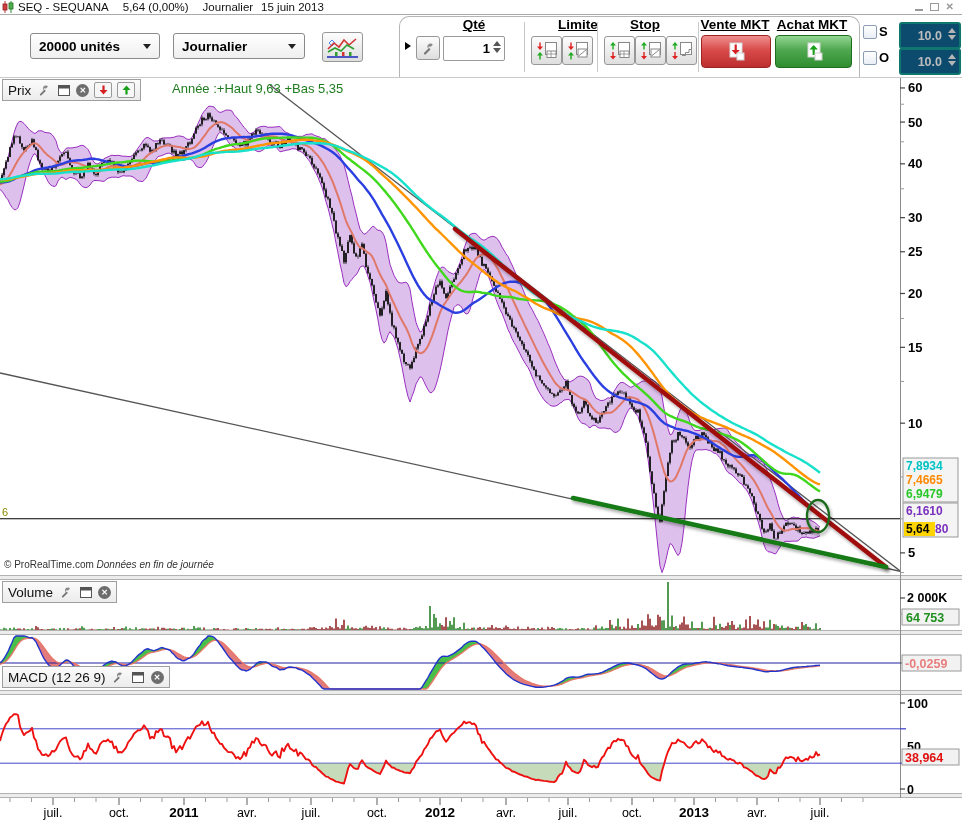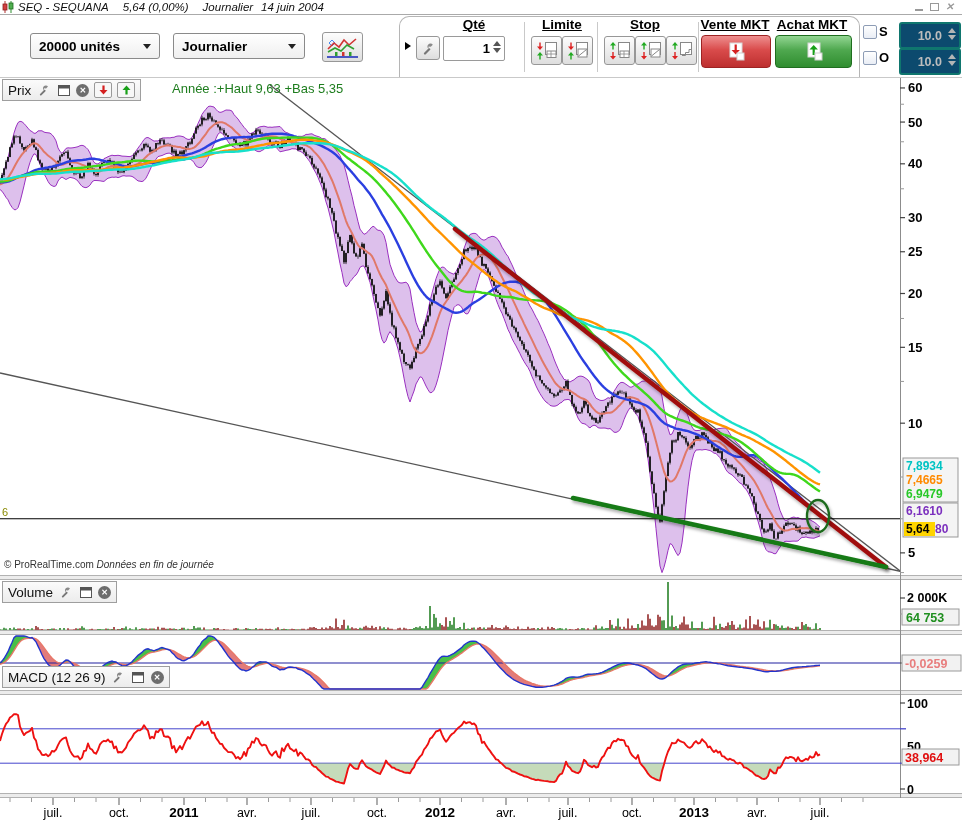--- a/index.html
+++ b/index.html
@@ -3,21 +3,21 @@
 <meta charset="utf-8">
 <style>
   html,body{margin:0;padding:0;background:#fff;}
   .app{position:relative;width:962px;height:821px;overflow:hidden;background:#fff;
        font-family:"Liberation Sans",sans-serif;-webkit-font-smoothing:antialiased;}
   svg text{font-family:"Liberation Sans",sans-serif;}
 
   
   .titlebar{position:absolute;left:0;top:0;width:962px;height:14px;background:#fff;
     border-bottom:1px solid #aaa;z-index:30;display:flex;align-items:center;font-size:11.5px;color:#111;}
-  .titlebar span{white-space:pre;font-style:italic;}
+  .titlebar span{white-space:pre;}
   .tb-sym{margin-left:18px;}
   .tb-chg{margin-left:14px;}
   .tb-tf{margin-left:14px;}
   .tb-date{margin-left:8px;}
   .candleicon{position:absolute;left:2px;top:1px;width:13px;height:12px;}
   .winctl{position:absolute;right:8px;top:1px;display:flex;gap:7px;align-items:center;height:12px;}
   .wmin{width:8px;height:2px;background:#999;margin-top:6px;}
   .wmax{width:7px;height:6px;border:1.5px solid #999;}
   .wclose{color:#999;font-size:10px;font-weight:700;line-height:10px;}
   .wclose::before{content:"\2715";}
@@ -694,21 +694,21 @@
   <div class="titlebar">
     <svg class="candleicon" viewBox="0 0 13 12">
       <line x1="3" y1="0" x2="3" y2="12" stroke="#b03030" stroke-width="1"></line>
       <rect x="1" y="3" width="4" height="6" fill="#d04040" stroke="#902020" stroke-width="0.8"></rect>
       <line x1="9" y1="0" x2="9" y2="12" stroke="#2f8f2f" stroke-width="1"></line>
       <rect x="7" y="2" width="4" height="6" fill="#4fae4f" stroke="#1f6e1f" stroke-width="0.8"></rect>
     </svg>
     <span class="tb-sym">SEQ - SEQUANA</span>
     <span class="tb-chg">5,64 (0,00%)</span>
     <span class="tb-tf">Journalier</span>
-    <span class="tb-date">14 juin 2004</span>
+    <span class="tb-date">15 juin 2013</span>
     <div class="winctl">
       <span class="wmin"></span>
       <span class="wmax"></span>
       <span class="wclose"></span>
     </div>
   </div>
 
   <div class="toolbar">
     <div class="tradetab"></div>
 
@@ -745,21 +745,21 @@
     <span class="grouplabel" style="left:474px;">Qté</span>
     <div class="qtybox" style="left:443px;top:21px;">
       <input value="1" style="">
       <span class="spinarr">
           <i class="up"></i>
           <i class="dn"></i>
         </span>
     </div>
 
     <span class="vsep" style="left:524px;"></span>
-    <span class="grouplabel" style="left:562px;">Limite</span>
+    <span class="grouplabel" style="left:578px;">Limite</span>
 
     <div class="btn3d" style="position:absolute;left:531px;top:21px;width:29px;height:27px;">
       <svg width="22" height="20" viewBox="0 0 22 20">
         <rect x="9.5" y="1.5" width="11" height="12" fill="#fff" stroke="#888"></rect>
         <rect x="11" y="10" width="9" height="6.5" fill="#fff" stroke="#888"></rect>
         <path d="M11 13 h9 M15 10 v6.5" stroke="#888" stroke-width="0.8"></path>
         <rect x="3.3" y="1.5" width="1.4" height="4.5" fill="#dd2222"></rect>
         <polygon points="1,5.5 7,5.5 4,9" fill="#dd2222"></polygon>
         <rect x="3.3" y="14" width="1.4" height="4.5" fill="#22aa22"></rect>
         <polygon points="1,14.5 7,14.5 4,11" fill="#22aa22"></polygon>

